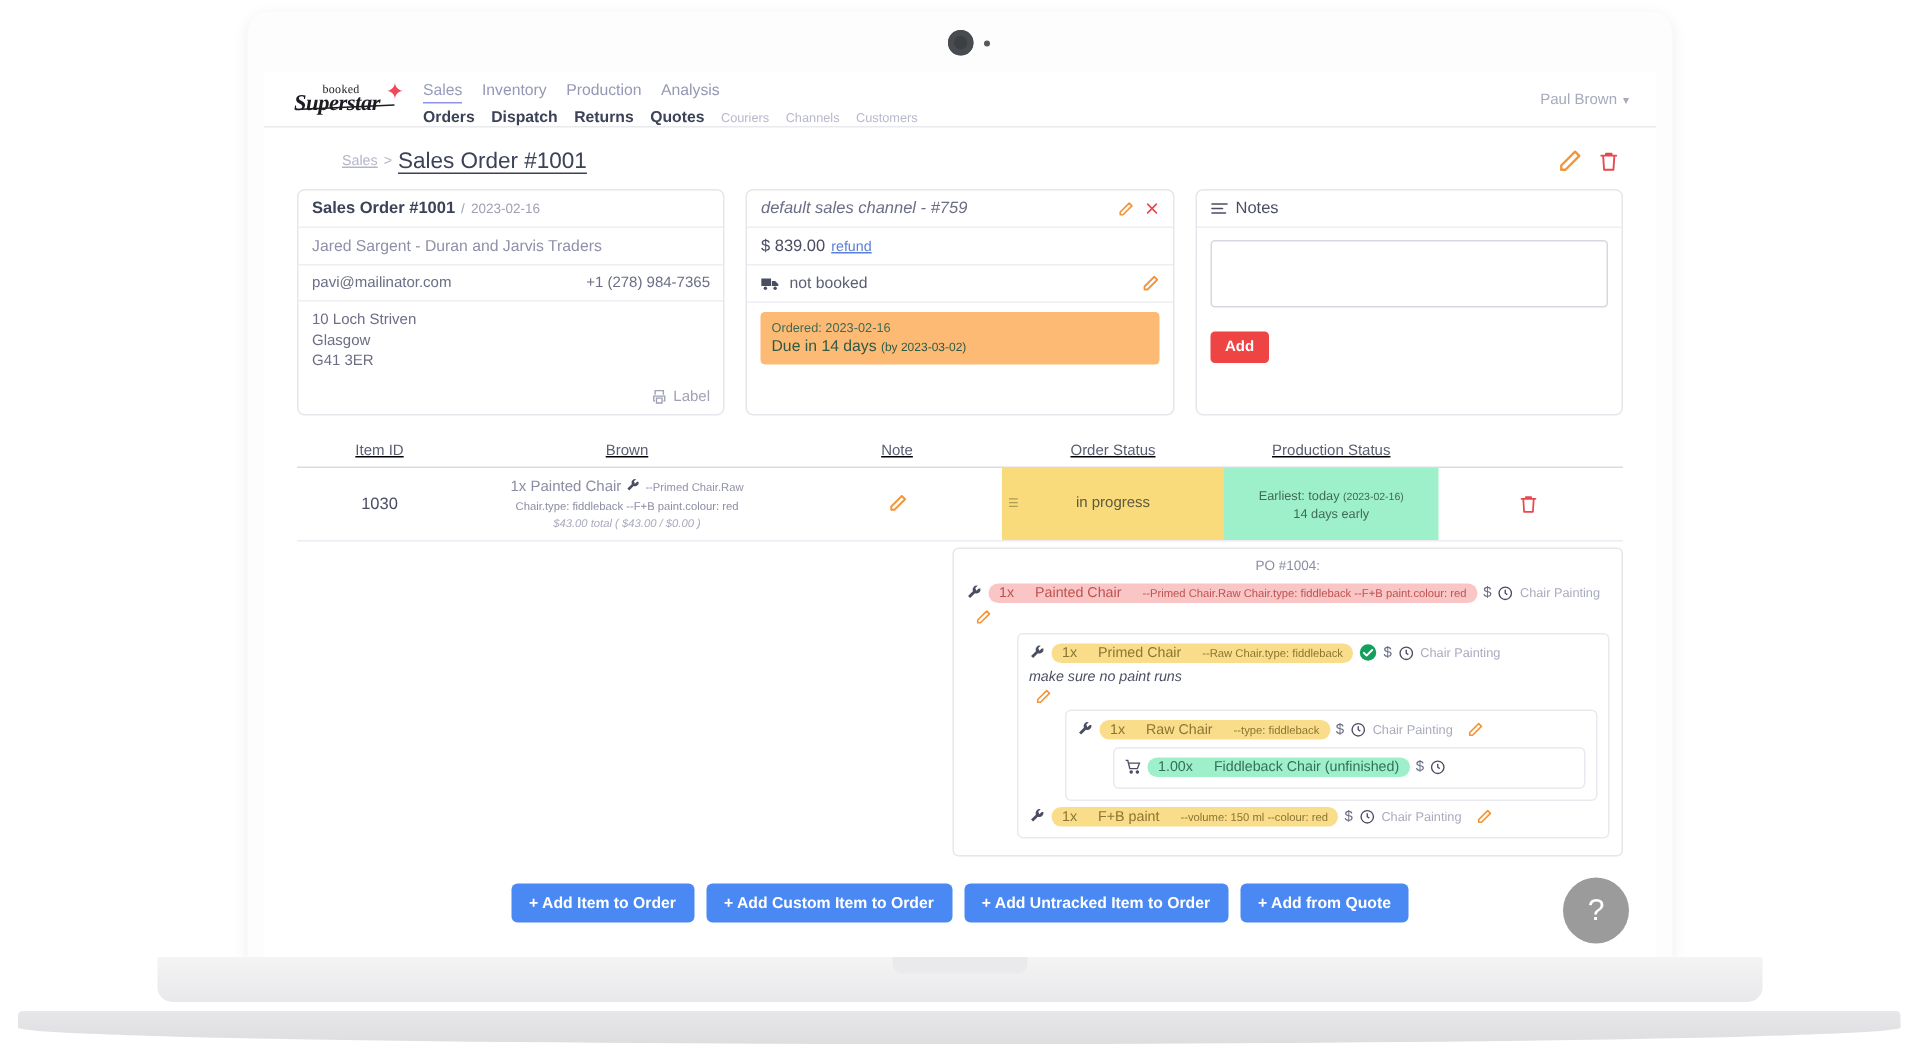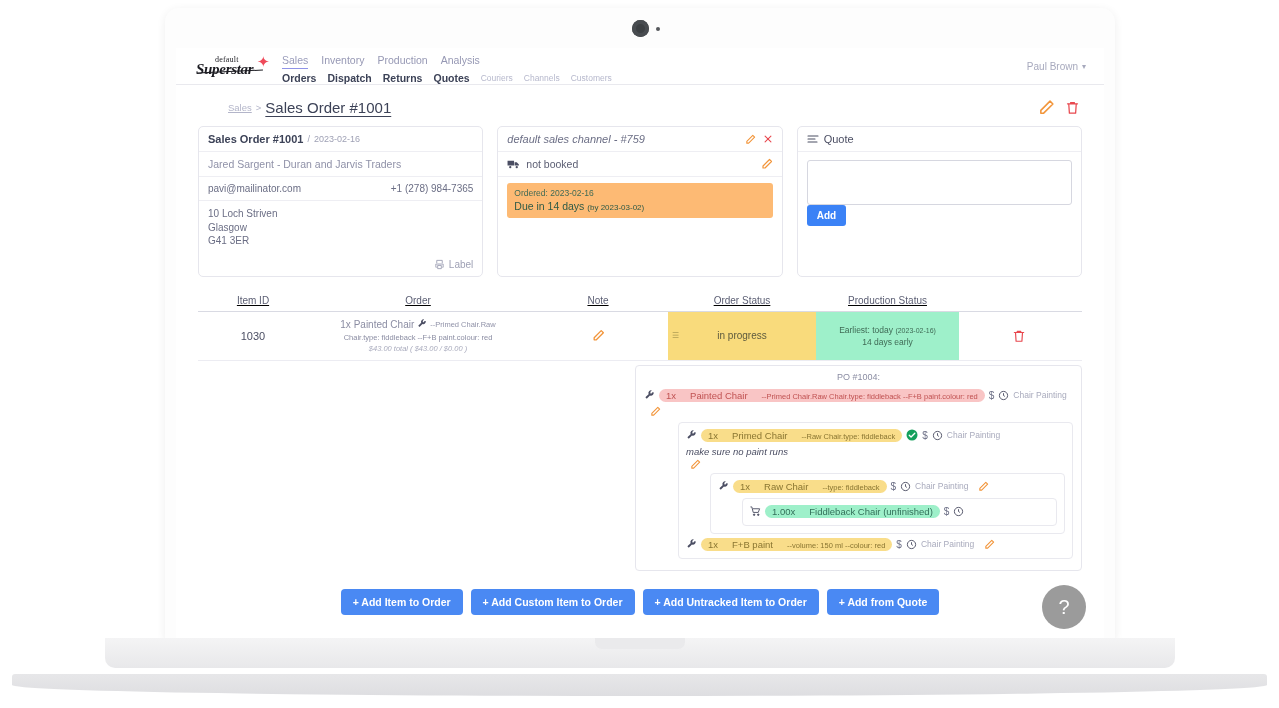--- a/index.html
+++ b/index.html
@@ -137,21 +137,21 @@
   .notes-head { padding:6px 9px; border-bottom:1px solid #eeeef3;
     display:flex; align-items:center; gap:5px; }
   .notes-title { font-size:11px; color:#4b4e63; }
   .notes-body { padding:8px 9px 9px 9px; }
   textarea.note-input {
     width:100%; height:45px; border:1px solid #d6d7e0; border-radius:3px;
     resize:none; font-family:"Liberation Sans", sans-serif; font-size:10px;
     padding:4px; color:#3c4257; outline:none; display:block;
   }
   .btn-add {
-    margin-top:0; background:#3b82f6; color:#fff; border:none; border-radius:3px;
+    margin-top:16px; background:#ef4444; color:#fff; border:none; border-radius:3px;
     font-size:10px; font-weight:bold; padding:5px 10px;
     font-family:"Liberation Sans", sans-serif; cursor:pointer;
   }
 
   
   .tbl { margin:18px 22px 0 22px; }
   .thead { display:flex; padding-bottom:5px; border-bottom:1.5px solid #d9dae3;text-decoration:underline; }
   .th { font-size:10px; color:#5b5e73; text-align:center; }
   .c-id { width:110px; }
   .c-model { width:220px; }
@@ -225,21 +225,21 @@
 
 <div class="laptop-wrap">
   <div class="laptop-lid"></div>
   <div class="webcam"></div>
   <div class="webcam-dot"></div>
 
   <div class="screen">
 
     <div class="topbar">
       <div class="logo">
-        <span class="logo-factory">default</span>
+        <span class="logo-factory">booked</span>
         <span class="logo-super">Superstar</span>
         <span class="logo-strike"></span>
         <span class="logo-star">✦</span>
       </div>
 
       <div class="navcol">
         <div class="nav-row1">
           <a href="#" class="active">Sales</a>
           <a href="#">Inventory</a>
           <a href="#">Production</a>
@@ -320,20 +320,24 @@
                 </svg>
             </span>
             <span>
               <svg class="ic" width="10" height="10" viewBox="0 0 24 24" fill="none" stroke="#e8484f" stroke-width="2.6" stroke-linecap="round">
                   <path d="M5 5l14 14M19 5L5 19"></path>
                 </svg>
             </span>
           </span>
         </div>
         <div class="card-line">
+          <span class="price">$ 839.00</span>
+          <a href="#" class="refund">refund</a>
+        </div>
+        <div class="card-line">
           <span>
             <svg class="ic" width="13" height="11" viewBox="0 0 24 20" fill="#4b4e63">
                 <path d="M1 3h12v9H1zM14 6h4l4 4v2h-8z"></path>
                 <circle cx="6" cy="15" r="2.1"></circle>
                 <circle cx="18" cy="15" r="2.1"></circle>
               </svg>
           </span>
           <span class="booked">not booked</span>
           <span style="margin-left:auto">
             <svg class="ic" width="12" height="12" viewBox="0 0 24 24" fill="none" stroke="#f2953a" stroke-width="2.4" stroke-linecap="round" stroke-linejoin="round">
@@ -350,33 +354,33 @@
         </div>
       </div>
 
       <div class="card">
         <div class="notes-head">
           <span>
             <svg class="ic" width="12" height="10" viewBox="0 0 24 20" stroke="#4b4e63" stroke-width="2.2" stroke-linecap="round">
                 <path d="M2 4h20M2 10h14M2 16h18"></path>
               </svg>
           </span>
-          <span class="notes-title">Quote</span>
+          <span class="notes-title">Notes</span>
         </div>
         <div class="notes-body">
           <textarea class="note-input" placeholder="" style=""></textarea>
           <button class="btn-add">Add</button>
         </div>
       </div>
     </div>
 
     <div class="tbl">
       <div class="thead">
         <div class="th c-id">Item ID</div>
-        <div class="th c-model">Order</div>
+        <div class="th c-model">Brown</div>
         <div class="th c-note">Note</div>
         <div class="th c-os">Order Status</div>
         <div class="th c-ps">Production Status</div>
         <div class="th c-del"></div>
       </div>
 
       <div class="trow">
         <div class="td c-id">
           <span class="item-id">1030</span>
         </div>

